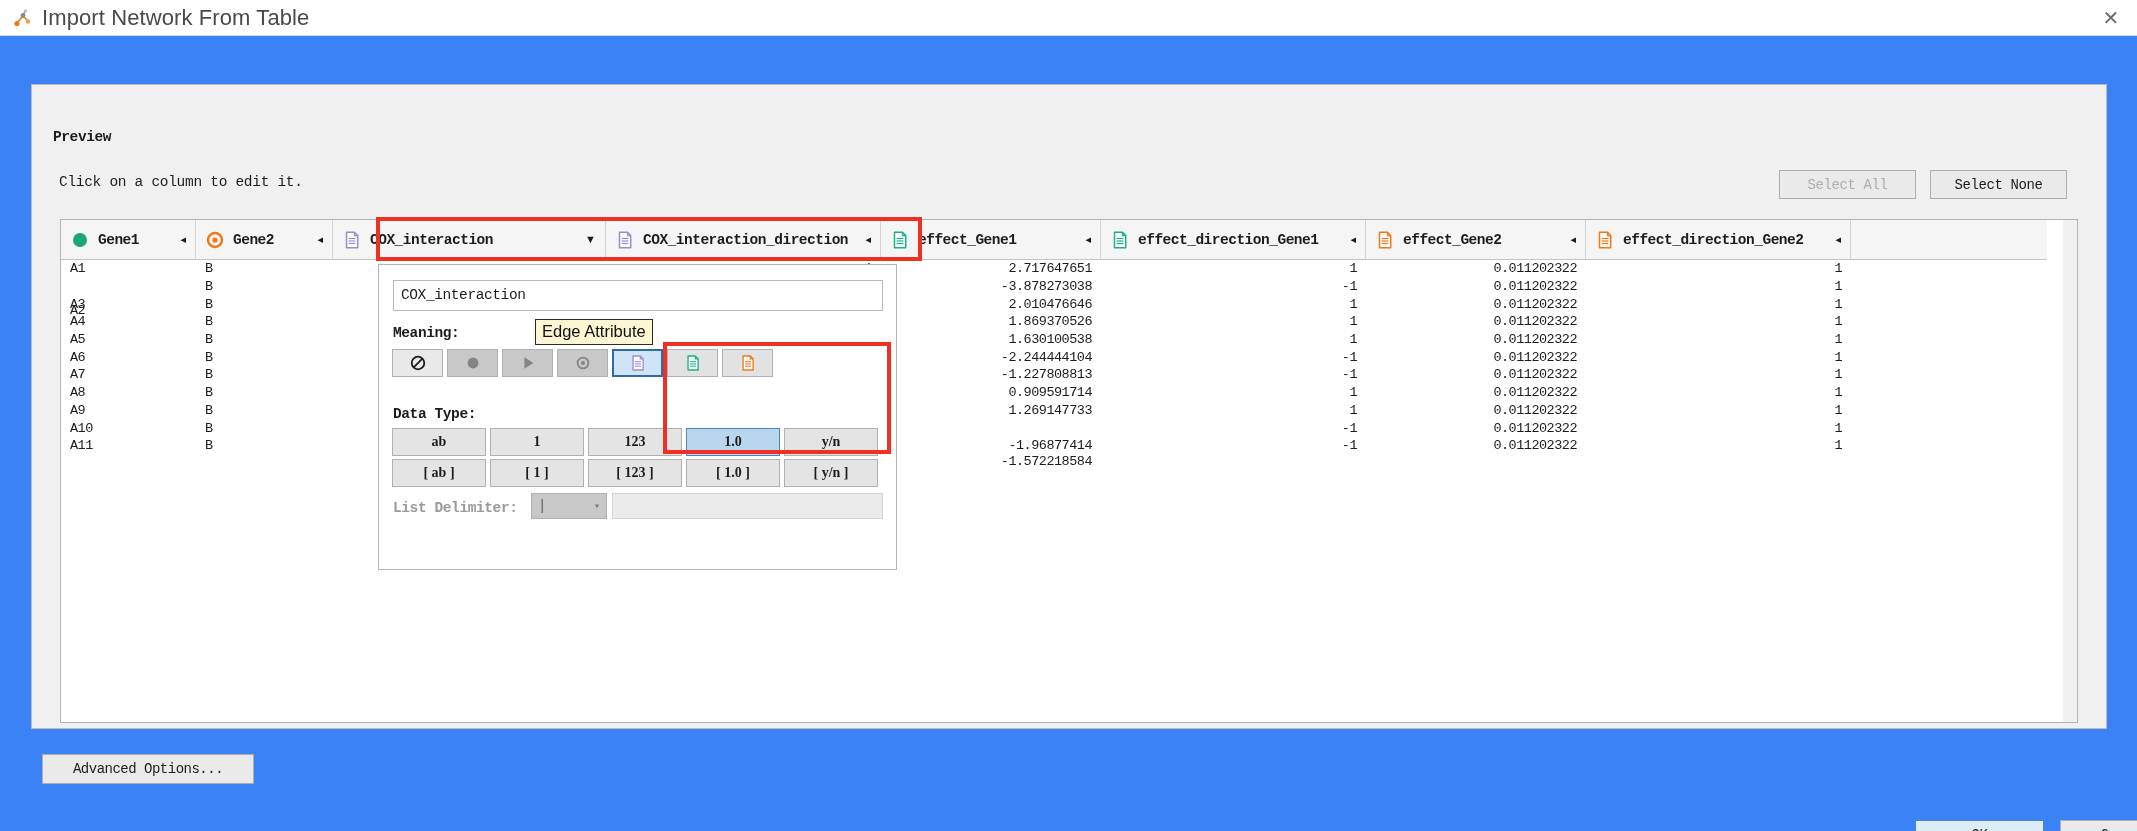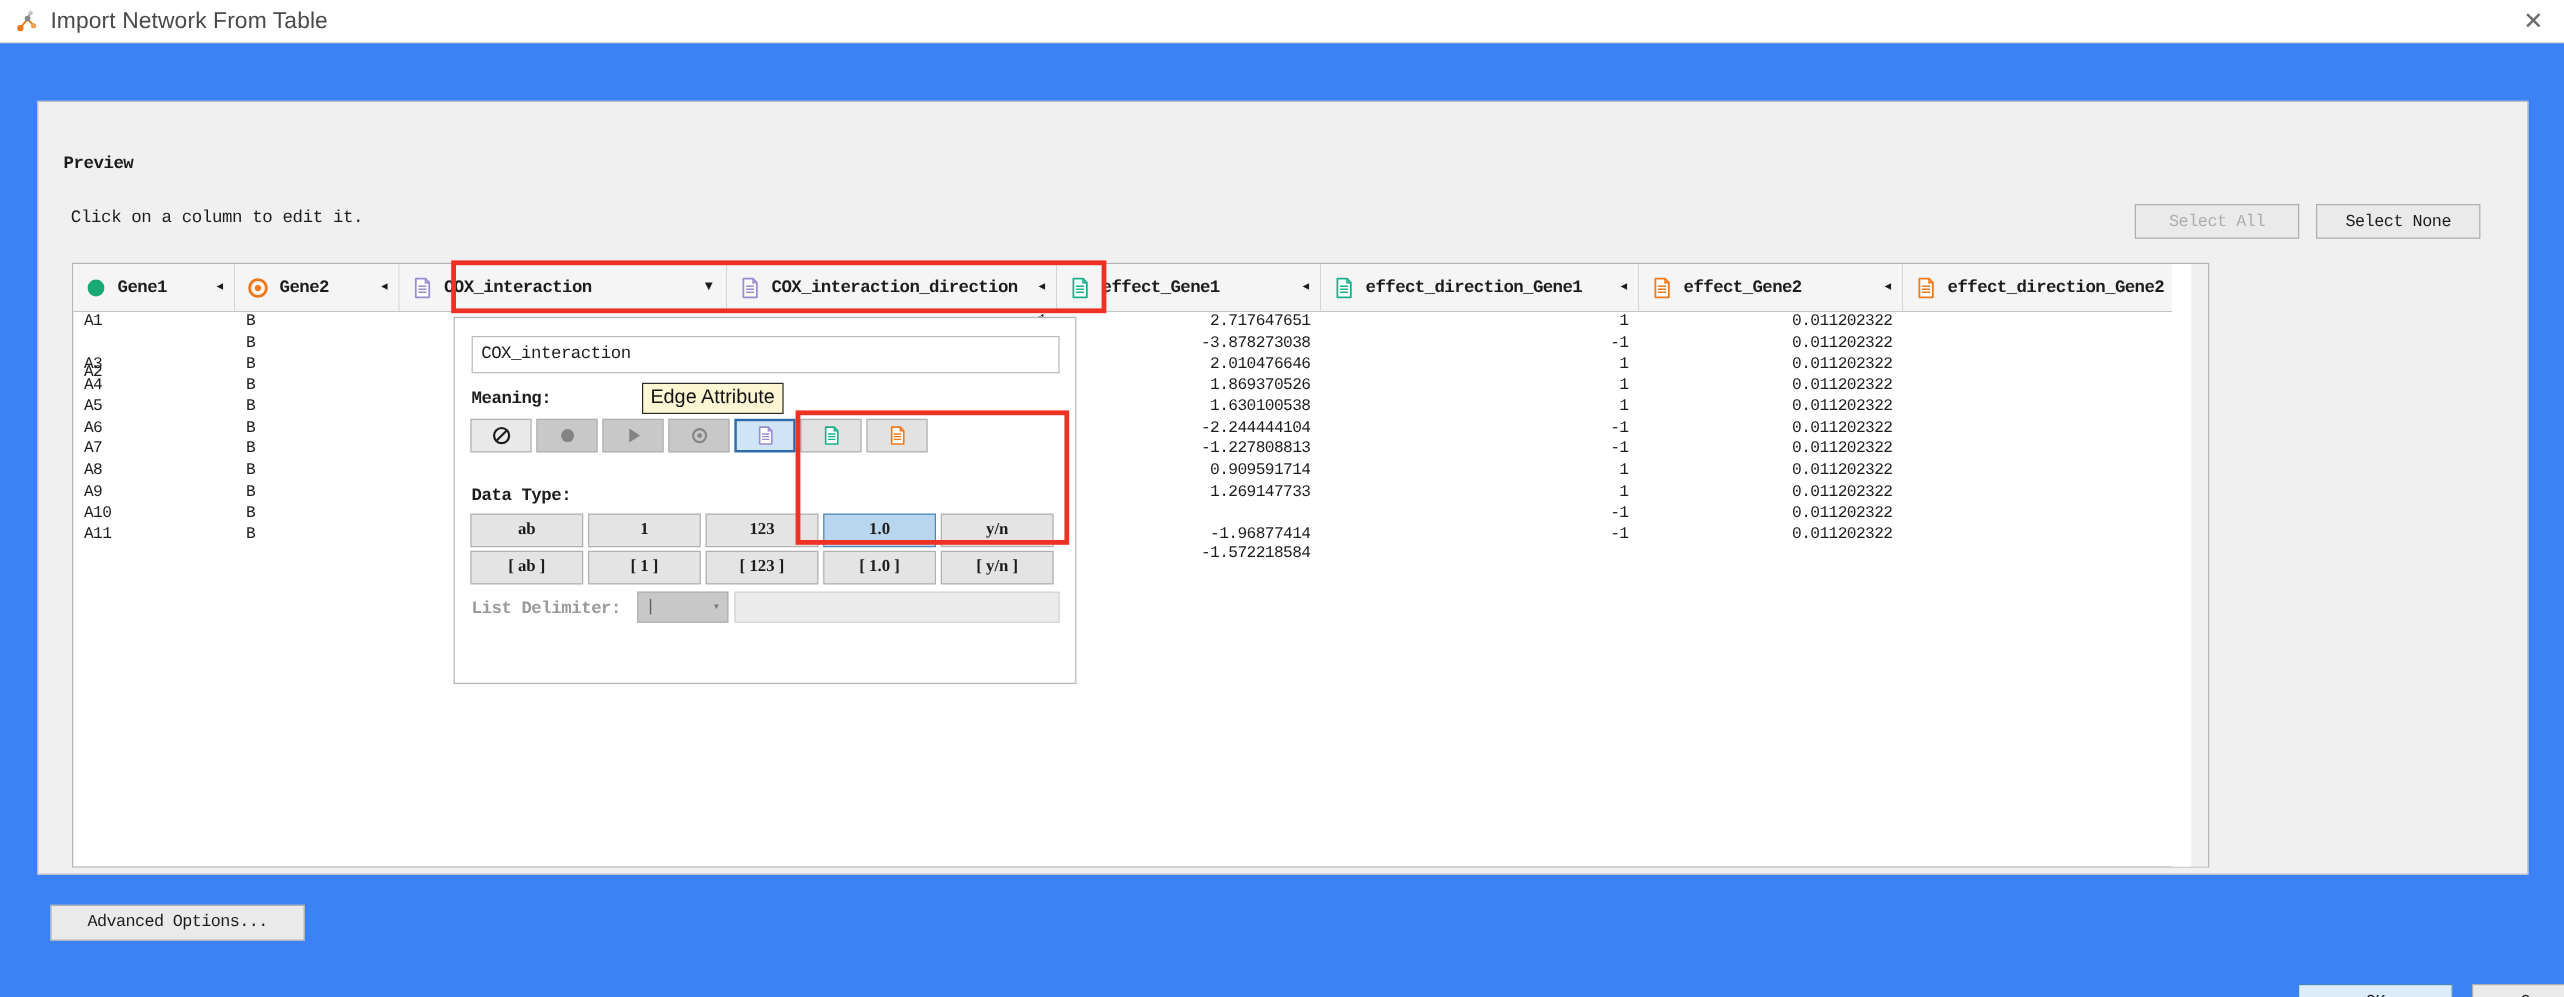--- a/index.html
+++ b/index.html
@@ -17,21 +17,21 @@
     background: #ffffff;
     border-bottom: 1px solid #d9d9d9;
     display: flex; align-items: center;
   }
   #app-icon {
     width: 20px; height: 20px; margin-left: 13px; margin-right: 9px;
     position: relative; flex: 0 0 auto;
   }
   #app-icon svg { display: block; }
   #title-text {
-    font-size: 19px; color: #4a4a4a; letter-spacing: .1px;
+    font-size: 22px; color: #4a4a4a; letter-spacing: .1px;
     font-family: "Liberation Sans", sans-serif;
   }
   #close-btn {
     position: absolute; right: 0; top: 0; width: 52px; height: 35px;
     display: flex; align-items: center; justify-content: center;
     font-size: 20px; color: #6b6b6b; cursor: pointer; line-height: 1;
   }
 
   
   #body {
@@ -68,21 +68,21 @@
     font-size: 14px; letter-spacing: -.4px;
     display: flex; align-items: center; justify-content: center;
     cursor: pointer;
   }
   #select-all-btn { left: 1779px; width: 137px; color: #adadad; cursor: default; }
   #select-none-btn { left: 1930px; width: 137px; color: #1c1c1c; }
 
   
   #table-wrap {
     position: absolute; left: 60px; top: 183px;
-    width: 1781px; height: 504px;
+    width: 2018px; height: 504px;
     border: 1px solid #b4b4b4;
     background: #ffffff;
     overflow: hidden;
     text-decoration: underline;
   }
   #header-row {
     position: absolute; left: 0; top: 0; height: 40px;
     width: 2018px;
     background: #f5f5f5;
     border-bottom: 1px solid #c4c4c4;

